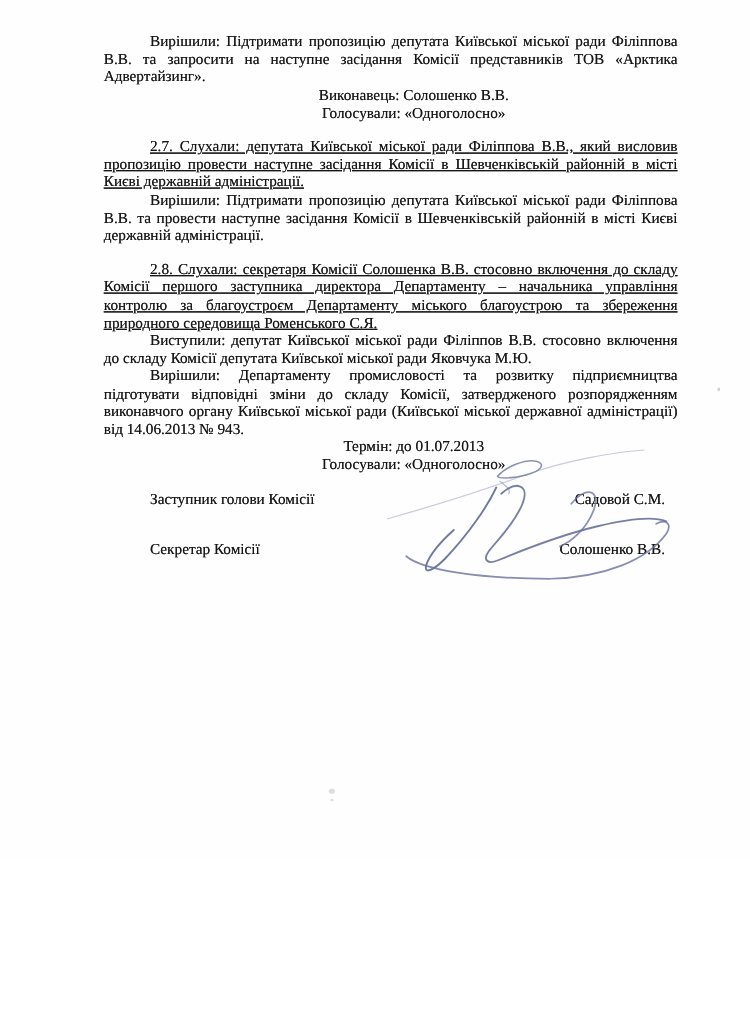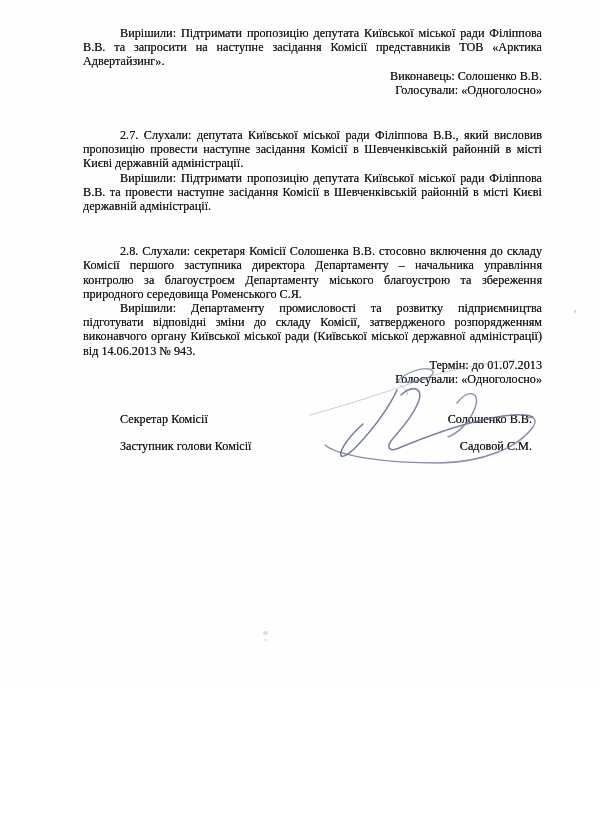--- a/index.html
+++ b/index.html
@@ -22,22 +22,22 @@
     width:459px;
     font-size:12.2px;
     line-height:14.2px;
     text-align:justify;
     text-shadow:0 0 0.5px rgba(15,15,15,0.75);
   }
   .doc p {
     margin:0;
     text-indent:37px;
   }
-  .doc p.single { text-align:right; }
-  .doc p.gap-before { margin-top:31px; }
+  .doc p.single { text-align:center; }
+  .doc p.gap-before { margin-top:13px;text-decoration:underline; }
   .sig-row {
     display:flex;
     justify-content:space-between;
     text-align:left;
     padding-left:37px;
     padding-right:10px;
   }
   .sig-row.first { margin-top:13px; }
   .sig-row.second { margin-top:26px; }
   .page-number {
@@ -78,31 +78,32 @@
 
   <div class="doc">
     <p>Вирішили: Підтримати пропозицію депутата Київської міської ради Філіппова В.В. та запросити на наступне засідання Комісії представників ТОВ «Арктика Адвертайзинг».</p>
     <p class="single">Виконавець: Солошенко В.В.</p>
     <p class="single">Голосували: «Одноголосно»</p>
 
     <p class="gap-before">2.7. Слухали: депутата Київської міської ради Філіппова В.В., який висловив пропозицію провести наступне засідання Комісії в Шевченківській районній в місті Києві державній адміністрації.</p>
     <p>Вирішили: Підтримати пропозицію депутата Київської міської ради Філіппова В.В. та провести наступне засідання Комісії в Шевченківській районній в місті Києві державній адміністрації.</p>
 
     <p class="gap-before">2.8. Слухали: секретаря Комісії Солошенка В.В. стосовно включення до складу Комісії першого заступника директора Департаменту – начальника управління контролю за благоустроєм Департаменту міського благоустрою та збереження природного середовища Роменського С.Я.</p>
+    <p>Виступили: депутат Київської міської ради Філіппов В.В. стосовно включення до складу Комісії депутата Київської міської ради Яковчука М.Ю.</p>
     <p>Вирішили: Департаменту промисловості та розвитку підприємництва підготувати відповідні зміни до складу Комісії, затвердженого розпорядженням виконавчого органу Київської міської ради (Київської міської державної адміністрації) від 14.06.2013 № 943.</p>
     <p class="single">Термін: до 01.07.2013</p>
     <p class="single">Голосували: «Одноголосно»</p>
 
+    <div class="sig-row first">
+      <span>Заступник голови Комісії</span>
+      <span>Садовой С.М.</span>
+    </div>
     <div class="sig-row second">
       <span>Секретар Комісії</span>
       <span>Солошенко В.В.</span>
-    </div>
-    <div class="sig-row first">
-      <span>Заступник голови Комісії</span>
-      <span>Садовой С.М.</span>
     </div>
   </div>
 
   <svg class="signature-svg" viewBox="0 0 262 120" fill="none" xmlns="http://www.w3.org/2000/svg">
 
     <path d="M 17,62 C 60,50 100,37 127,27 C 160,15 198,9 222,7" stroke="#9aa3bd" stroke-width="1" opacity="0.55" stroke-linecap="round"></path>
 
     <path d="M 105,28 C 112,20 128,14 136,16 C 144,18 140,24 128,27 C 116,30 106,30 105,28" stroke="#7680a6" stroke-width="1.3" opacity="0.85" stroke-linecap="round"></path>
     <path d="M 107,32 C 112,36 116,39 114,42" stroke="#8b94b2" stroke-width="1" opacity="0.6" stroke-linecap="round"></path>
 

